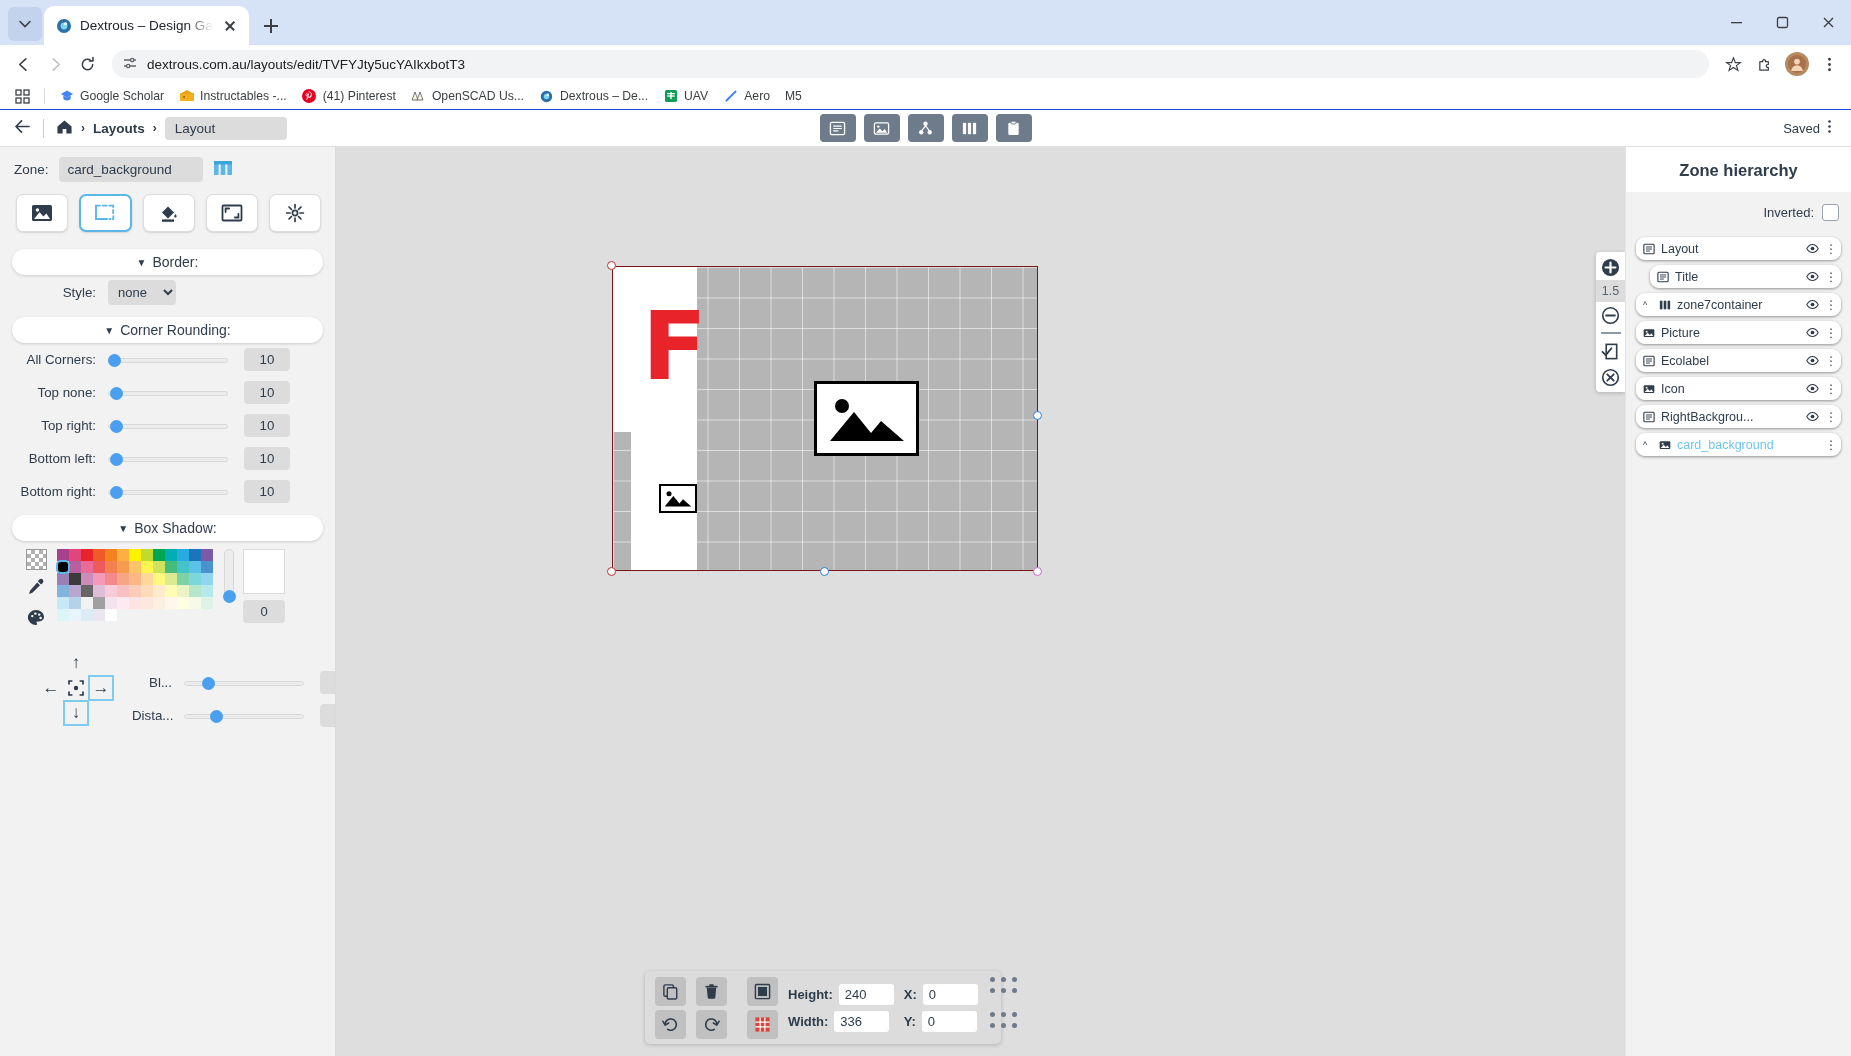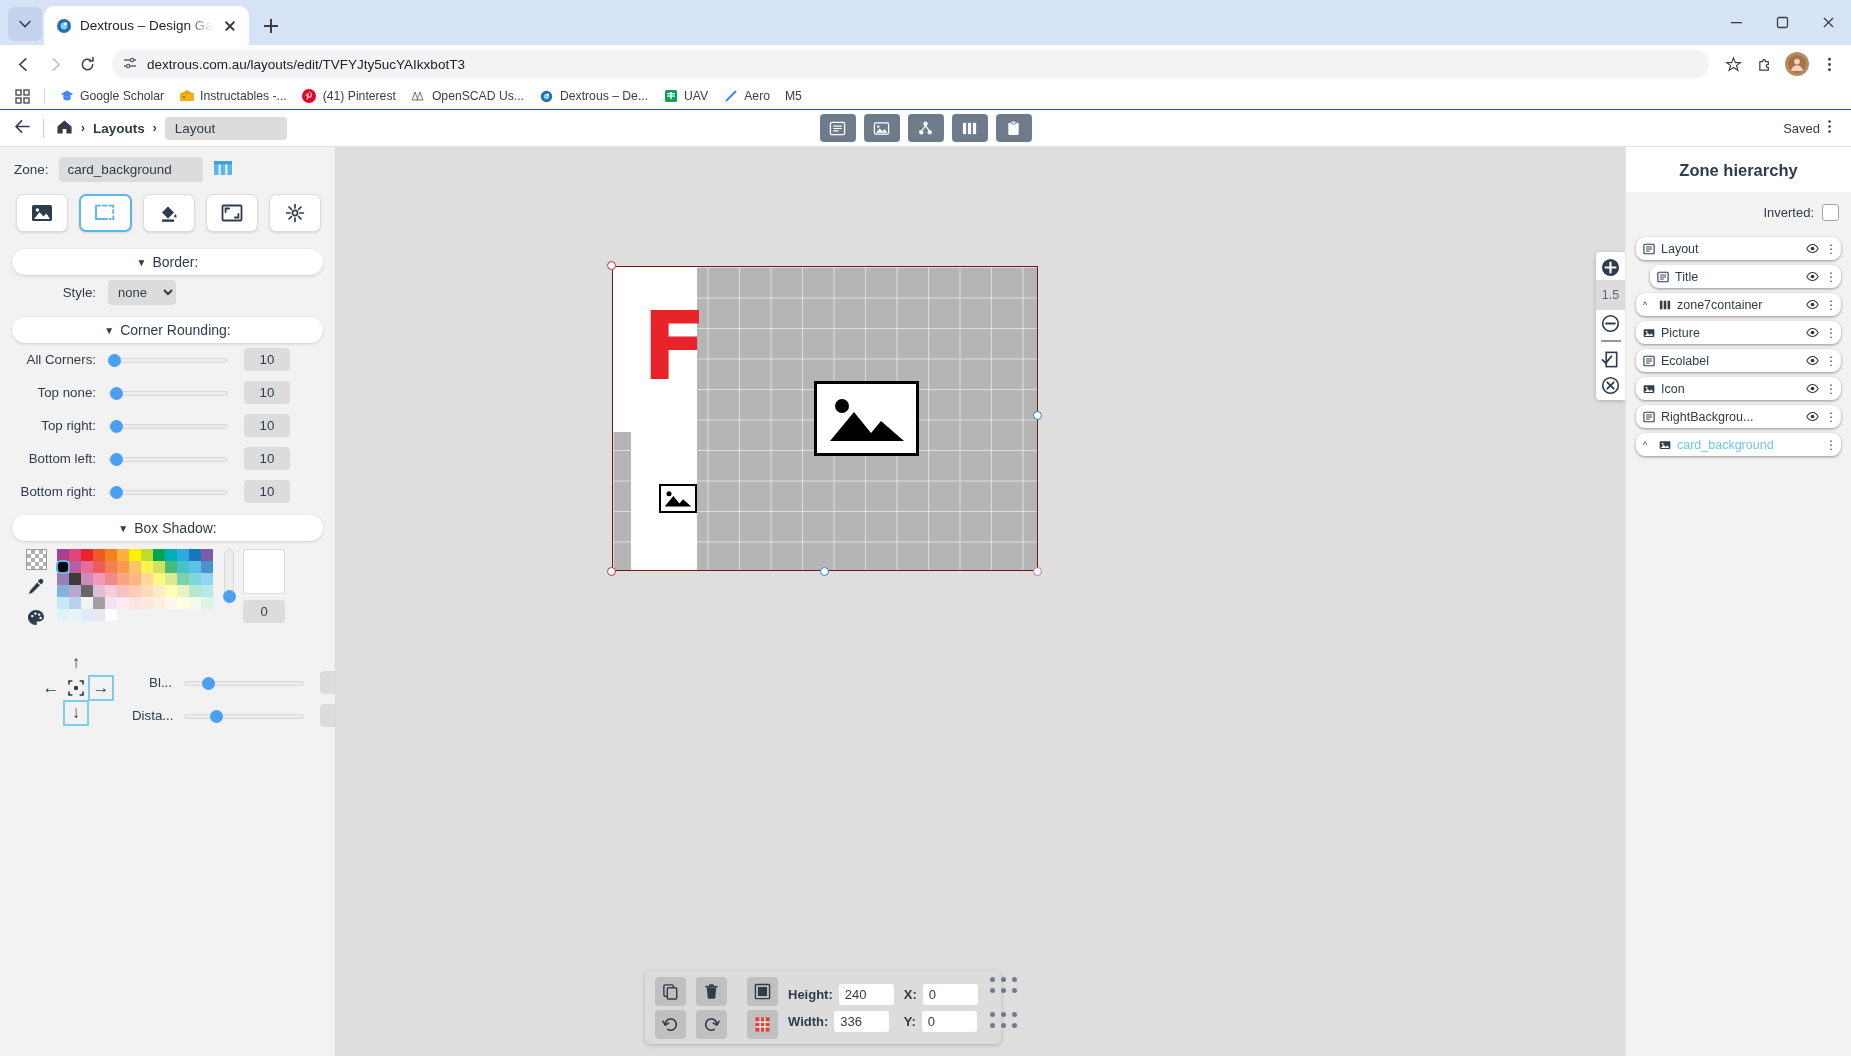--- a/index.html
+++ b/index.html
@@ -205,21 +205,21 @@
   .h-blue { border:1.6px solid #2a7fd4; }
   .h-red  { border:1.6px solid #b33; }
   .h-pink { border:1.6px solid #c36ac3; }
 
   .zoom-strip {
     position:absolute; right:0; top:105px; width:29px; background:#fff;
     border-radius:4px 0 0 4px; box-shadow:0 1px 4px rgba(0,0,0,.22);
     display:flex; flex-direction:column; align-items:center; padding:2px 0;
   }
   .zs-btn { width:29px; height:26px; display:flex; align-items:center; justify-content:center; cursor:pointer; }
-  .zs-val { width:29px; height:30px; background:#dcdcdc; display:flex; align-items:center; justify-content:center; font-size:12.5px; color:#5a6573; }
+  .zs-val { width:29px; height:22px; background:#dcdcdc; display:flex; align-items:center; justify-content:center; font-size:12.5px; color:#5a6573; }
   .zs-div { width:20px; height:2px; background:#8d99a6; margin:4px 0; }
 
   
   .bottom-bar {
     position:absolute; left:309px; bottom:12px; width:356px; height:73px;
     background:#dcdcdc; border-radius:5px; display:flex; align-items:center; gap:10px;
     padding:5px 10px; box-shadow:0 1px 4px rgba(0,0,0,.2);
   }
   .bb-col { display:flex; flex-direction:column; gap:4px; }
   .bb-btn {

